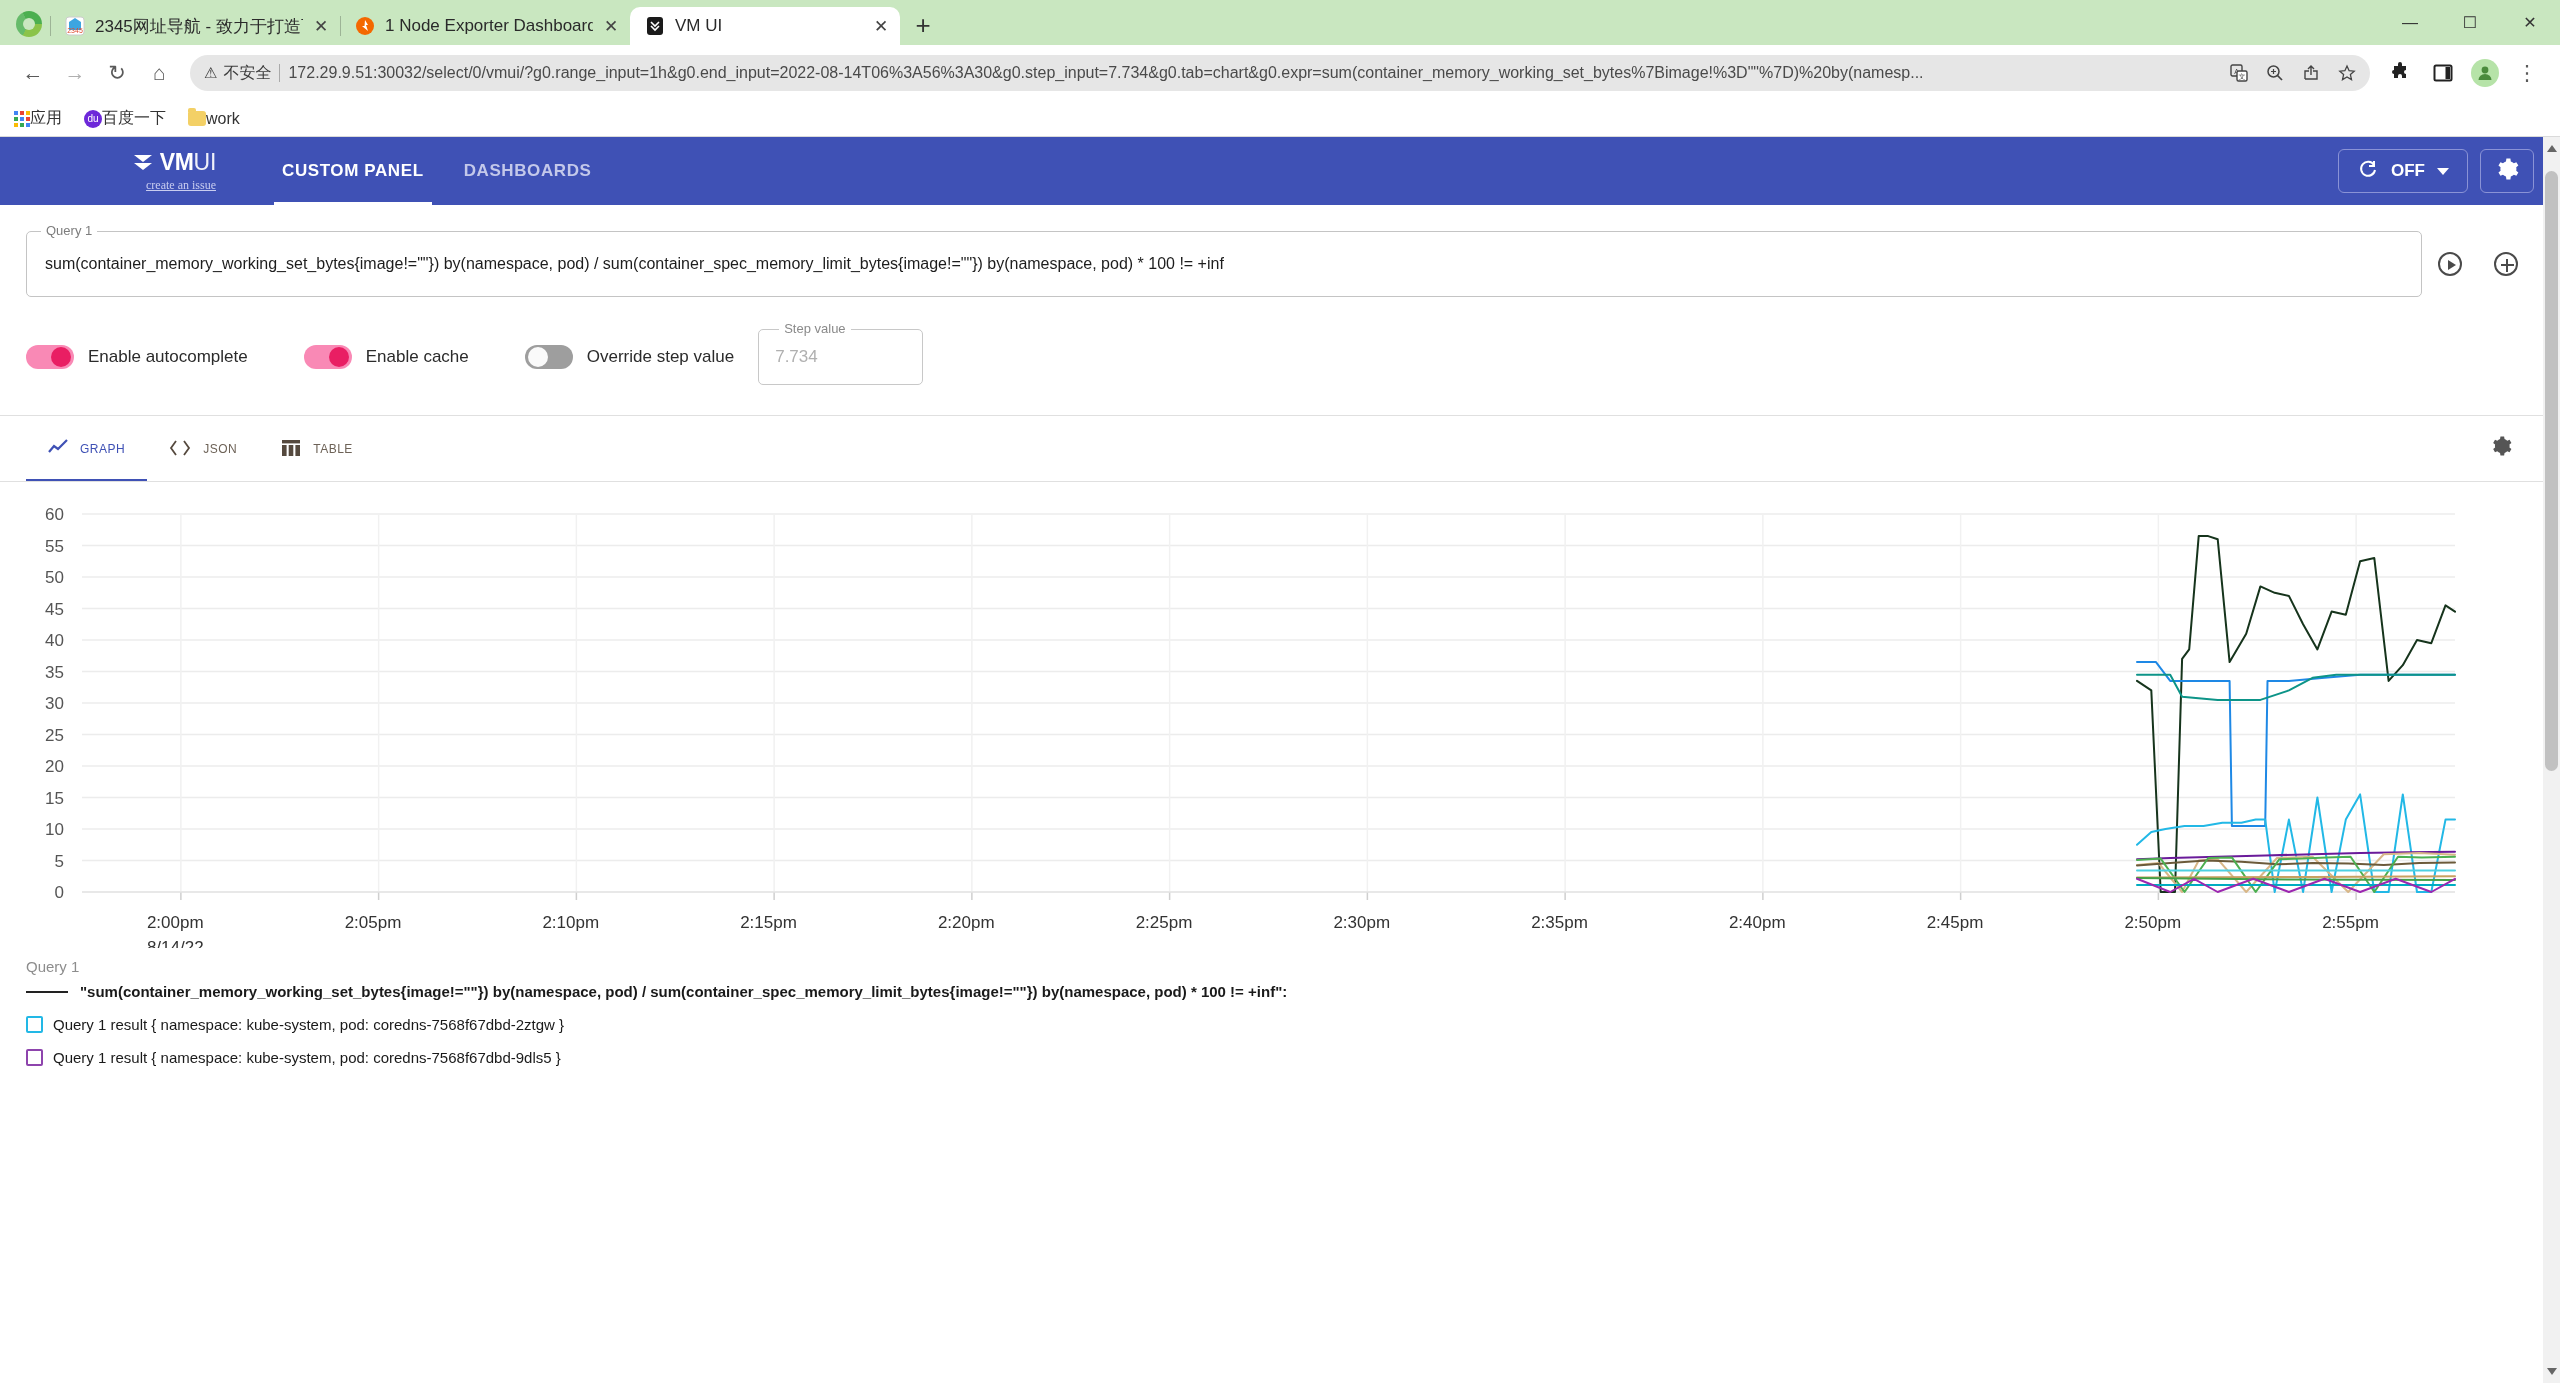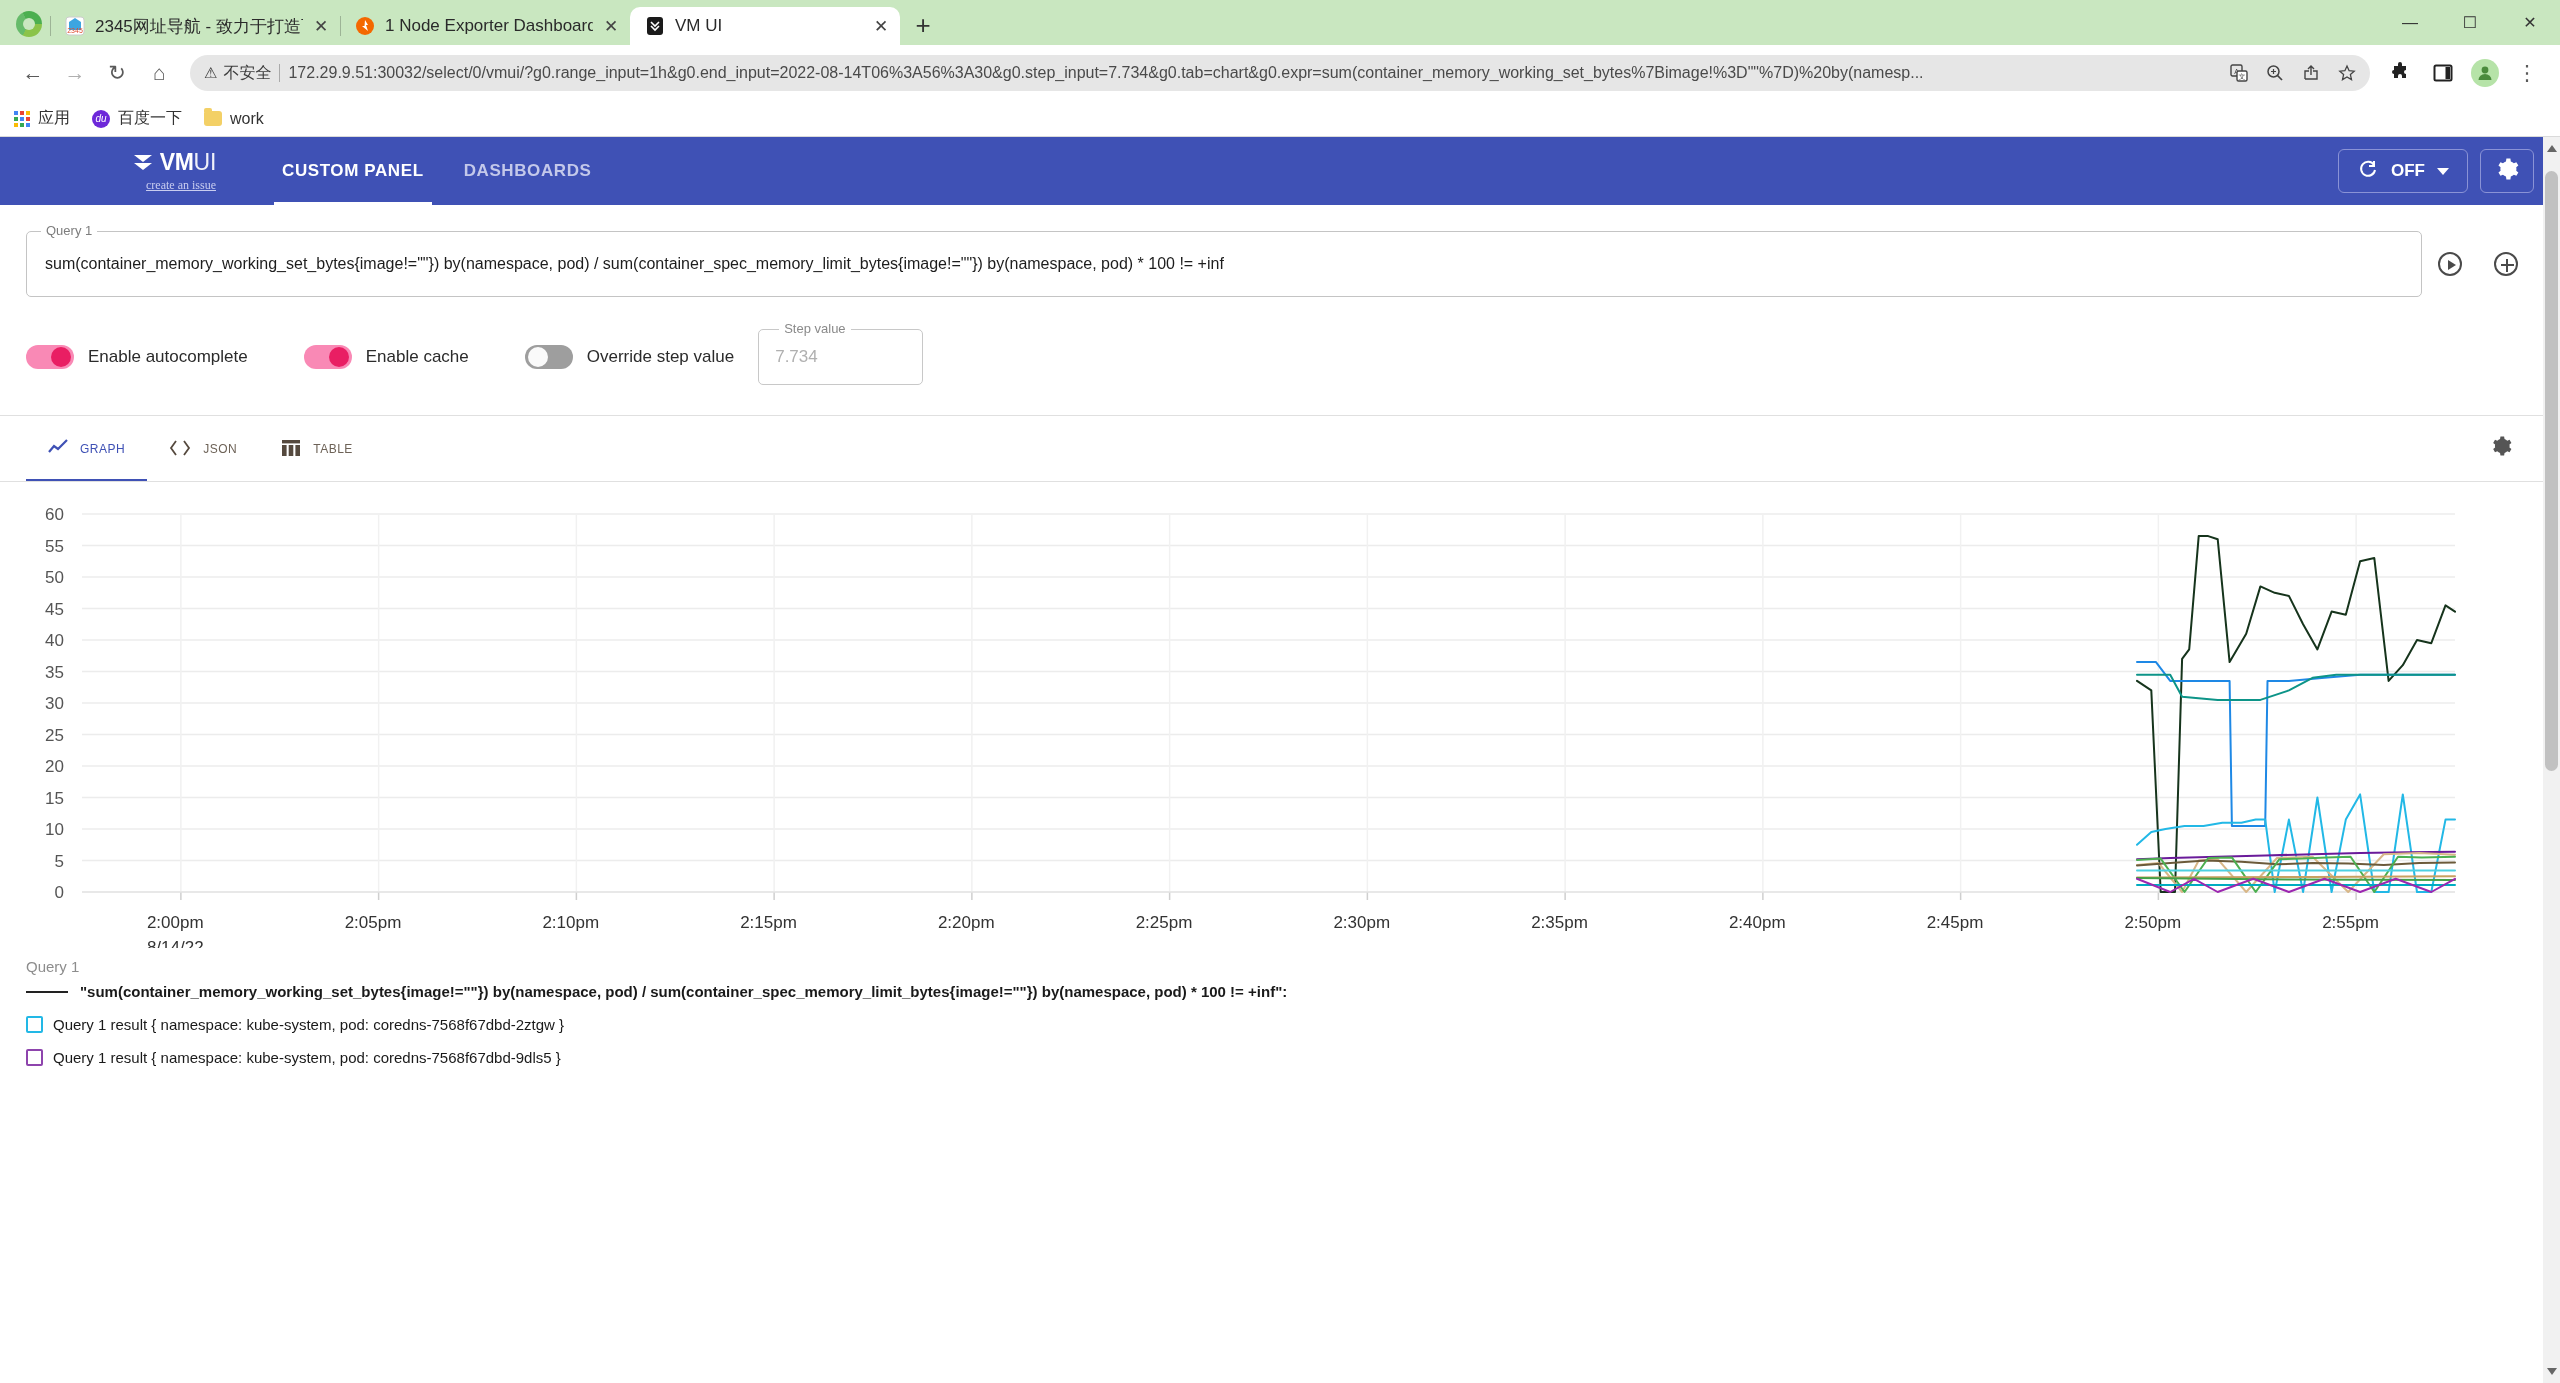--- a/index.html
+++ b/index.html
@@ -83,24 +83,24 @@
   .omni-icon { width:34px; height:34px; display:flex; align-items:center; justify-content:center; color:#444; font-size:18px; }
   .profile-avatar {
     width:28px; height:28px; border-radius:50%; background:#b6e3a8;
     display:flex; align-items:center; justify-content:center; color:#3d7a32; font-size:17px;
   }
 
   .bookmarks-bar {
     height: 36px; background:#fff; display:flex; align-items:center;
     padding-left: 14px; gap: 22px; border-bottom:1px solid #dadada;
   }
-  .bm { display:flex; align-items:center; gap:8px; font-size:16px; color:#333; }
+  .bm { display:flex; align-items:center; font-size:16px; color:#333; }
   .apps-grid { display:grid; grid-template-columns:repeat(3,4px); grid-template-rows:repeat(3,4px); gap:2px; }
   .apps-grid i { display:block; width:4px; height:4px; }
-  .baidu-ico { width:18px; height:18px; border-radius:50%; background:#6d28d9; color:#fff; font-size:10px; display:flex; align-items:center; justify-content:center;font-style:italic; }
+  .baidu-ico { width:18px; height:18px; border-radius:50%; background:#6d28d9; color:#fff; font-size:10px; display:flex; align-items:center; justify-content:center; }
   .folder-ico { width:18px; height:15px; background:#f3d066; border-radius:2px 3px 3px 3px; position:relative; }
   .folder-ico::before { content:""; position:absolute; top:-3px; left:0; width:8px; height:4px; background:#f3d066; border-radius:2px 2px 0 0; }
 
   
   .app { position:relative; height: calc(1383px - 45px - 56px - 36px); background:#fff; overflow:hidden; }
 
   .vm-header {
     height: 68px; background: #3f51b5; display:flex; align-items:center;
     padding: 0 26px 0 26px; color:#fff; position:relative;
   }

